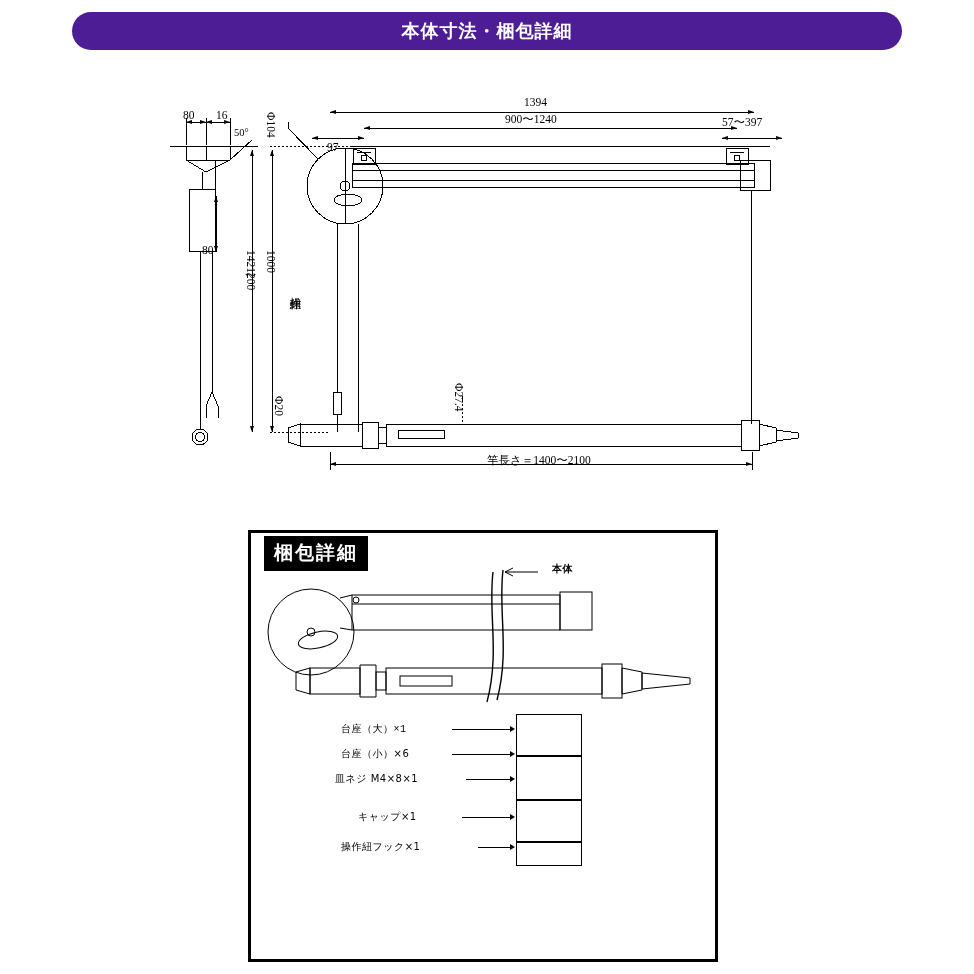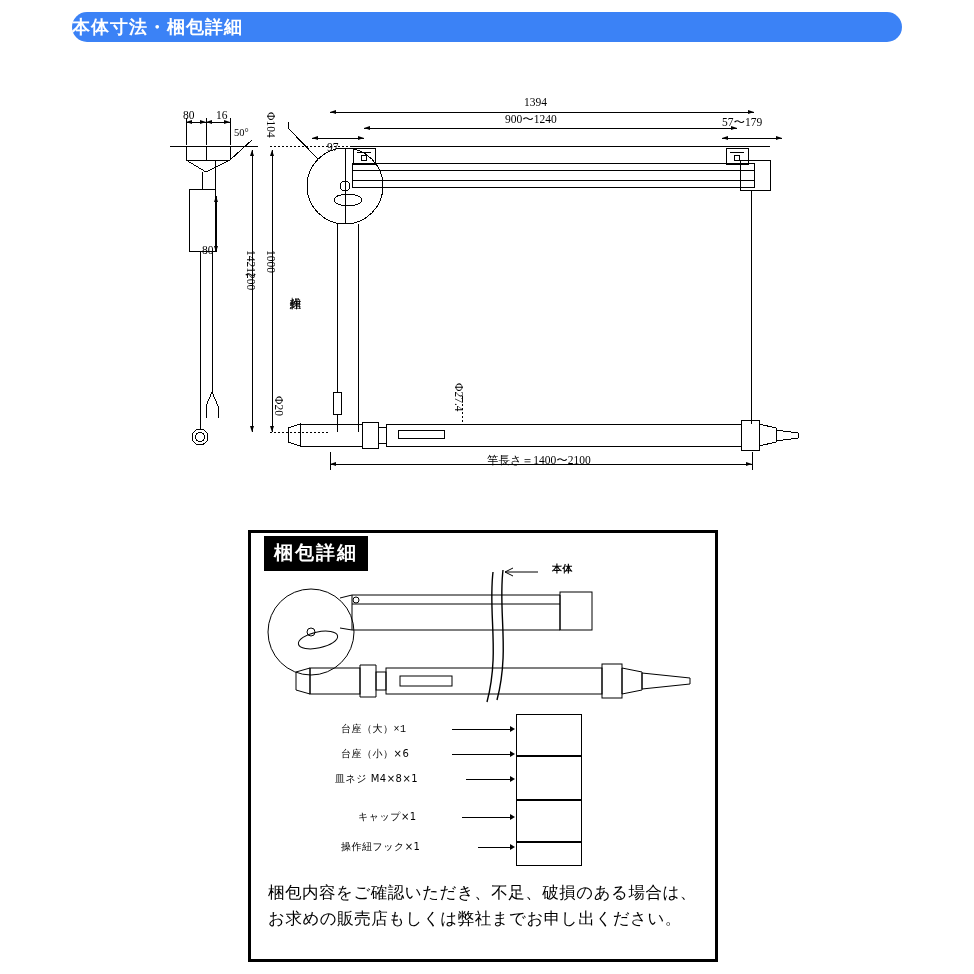--- a/index.html
+++ b/index.html
@@ -8,23 +8,23 @@
     background:#ffffff;
     font-family:"DejaVu Sans","Liberation Sans",sans-serif;
     color:#000;
     position:relative;
     overflow:hidden;
   }
   .root{position:relative;width:974px;height:974px;}
 
   
   .banner{
-    position:absolute;left:72px;top:12px;width:830px;height:30px;
-    background:#3b82f6;border-radius:19px;
-    display:flex;align-items:center;
+    position:absolute;left:72px;top:12px;width:830px;height:38px;
+    background:#4c1d95;border-radius:19px;
+    display:flex;align-items:center;justify-content:center;
   }
   .banner-text{
     color:#ffffff;font-size:18px;font-weight:bold;letter-spacing:1px;
   }
 
   
   .lbl{position:absolute;font-size:11.5px;white-space:nowrap;line-height:1;font-family:Liberation Serif, serif;}
   .lbl.sm{font-size:10.5px;}
   .lbl.vert{writing-mode:vertical-rl;text-orientation:mixed;}
 
@@ -161,21 +161,21 @@
   <div class="dimline" style="left:330px;top:112px;width:424px;"></div>
   <div class="lbl" style="left:524px;top:97px;">1394</div>
 
   <div class="dimline" style="left:364px;top:128px;width:373px;"></div>
   <div class="lbl" style="left:505px;top:114px;">900〜1240</div>
 
   <div class="dimline" style="left:312px;top:138px;width:52px;"></div>
   <div class="lbl" style="left:327px;top:119px;margin-top:23px;">97</div>
 
   <div class="dimline" style="left:722px;top:138px;width:60px;"></div>
-  <div class="lbl" style="left:722px;top:117px;">57〜179</div>
+  <div class="lbl" style="left:722px;top:117px;">57〜397</div>
 
   <div class="dimline" style="left:186px;top:122px;width:20px;"></div>
   <div class="lbl" style="left:183px;top:110px;">80</div>
   <div class="dimline" style="left:206px;top:122px;width:24px;"></div>
   <div class="lbl" style="left:216px;top:110px;">16</div>
   <div class="lbl sm" style="left:234px;top:128px;">50°</div>
 
   <div class="lbl vert" style="left:264px;top:112px;">Φ104</div>
 
   <div class="vdim" style="left:216px;top:196px;height:56px;"></div>
@@ -260,18 +260,14 @@
   <div class="leader-arrow" style="left:510px;top:776px;"></div>
 
   <div class="part-label" style="left:358px;top:810px;">キャップ×1</div>
   <div class="leader" style="left:462px;top:817px;width:50px;"></div>
   <div class="leader-arrow" style="left:510px;top:814px;"></div>
 
   <div class="part-label" style="left:341px;top:840px;">操作紐フック×1</div>
   <div class="leader" style="left:478px;top:847px;width:34px;"></div>
   <div class="leader-arrow" style="left:510px;top:844px;"></div>
 
-  <div class="pack-note">
-    <div>梱包内容をご確認いただき、不足、破損のある場合は、</div>
-    <div>お求めの販売店もしくは弊社までお申し出ください。</div>
-  </div>
 
 </div>
 
 </body></html>

